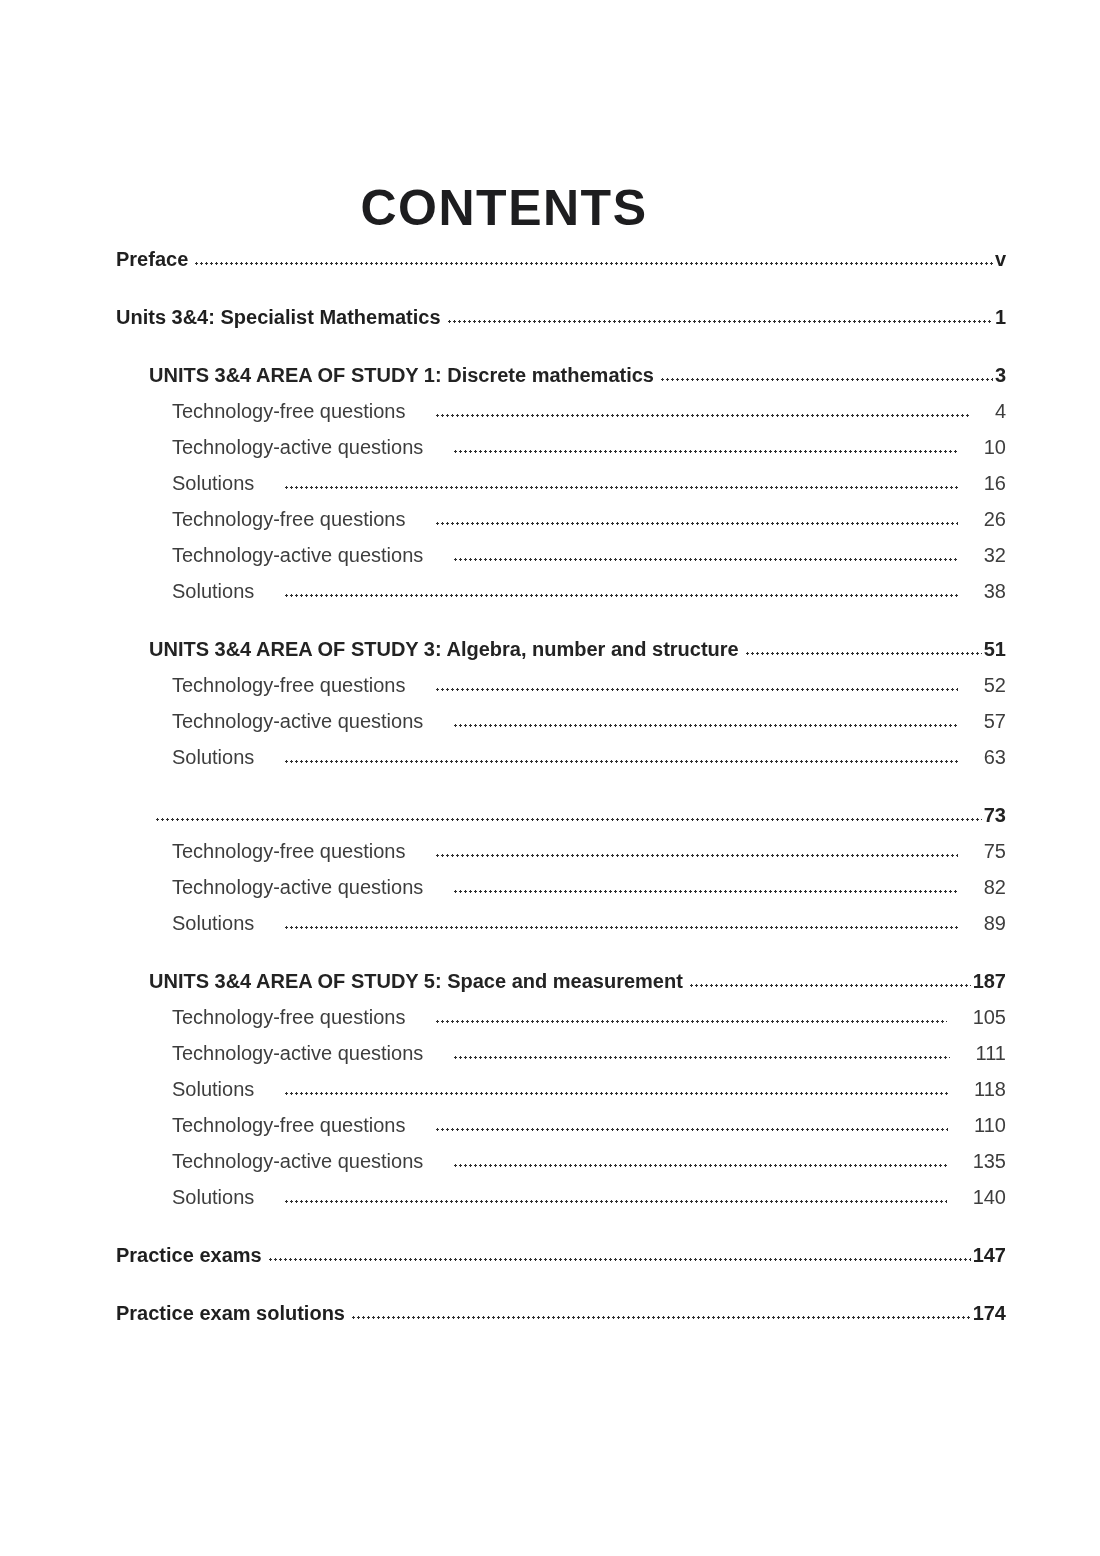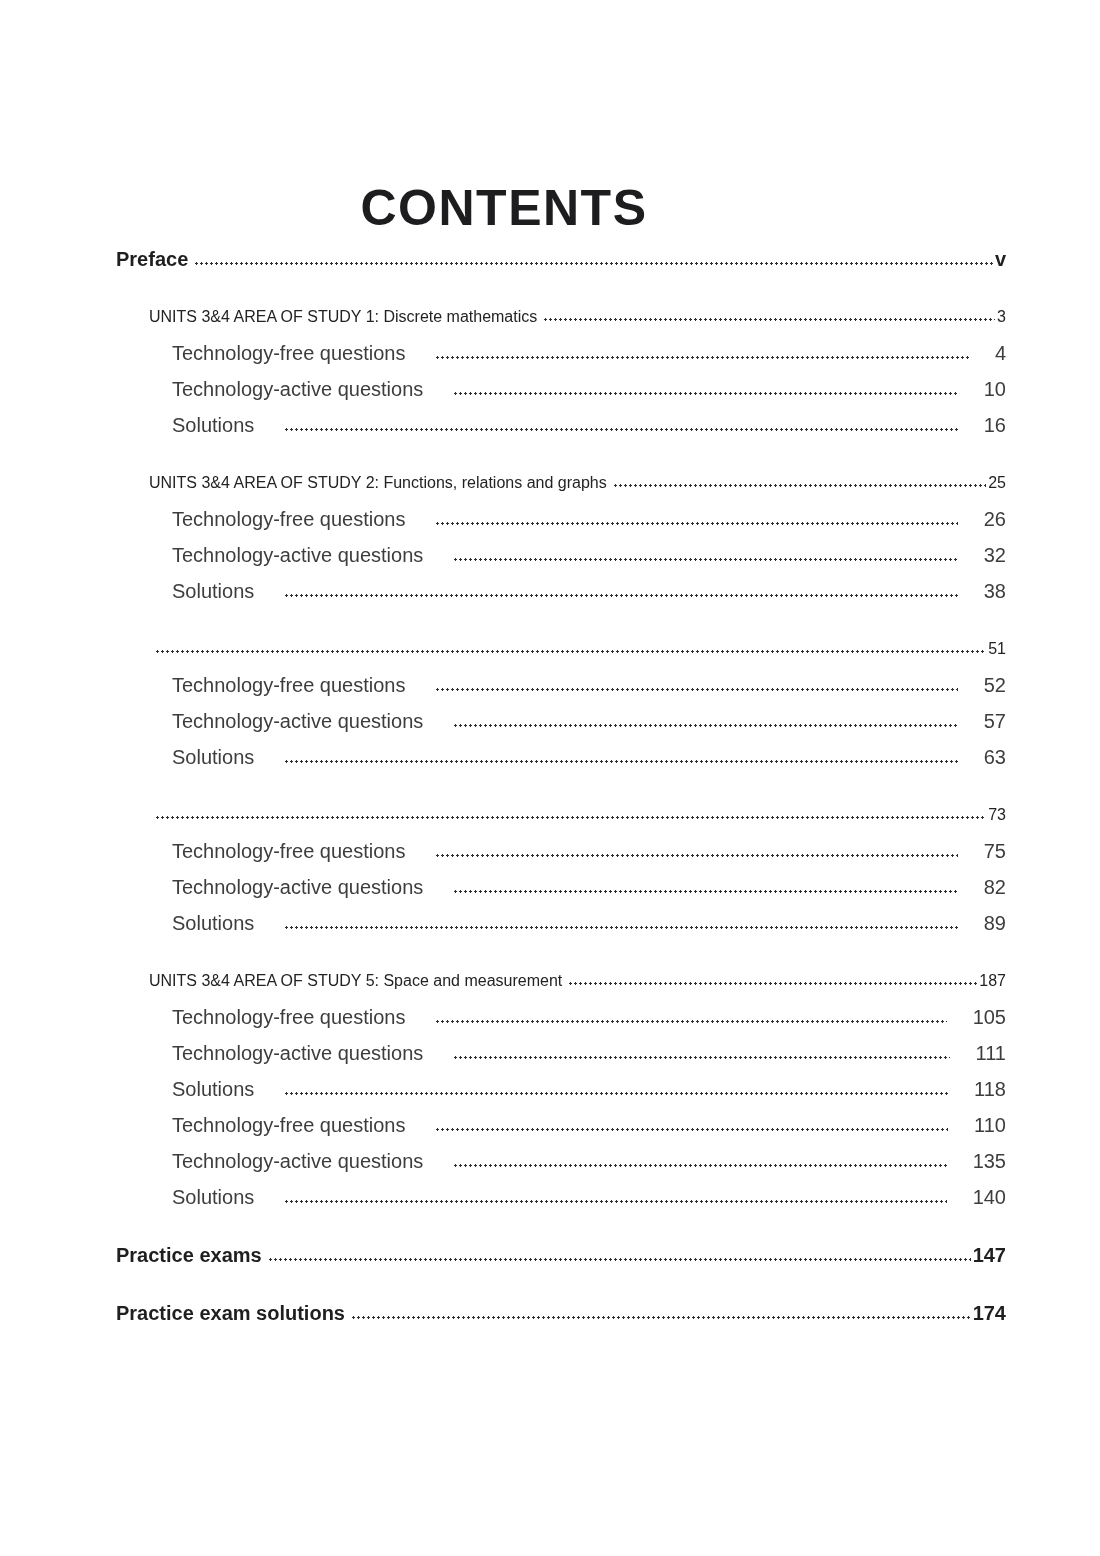--- a/index.html
+++ b/index.html
@@ -62,22 +62,22 @@
   .toc-row.top .toc-page {
     font-size: 20px;
     font-weight: 700;
     color: #1f1f1f;
   }
   .toc-row.section {
     padding-left: 33px;
   }
   .toc-row.section .toc-label,
   .toc-row.section .toc-page {
-    font-size: 16px;
-    font-weight: 400;
+    font-size: 20px;
+    font-weight: 700;
     color: #232323;
     text-align: right;
   }
   .toc-row.sub {
     padding-left: 56px;
     gap: 24px;
   }
   .toc-row.sub .toc-label,
   .toc-row.sub .toc-page {
     font-size: 20px;
@@ -100,61 +100,62 @@
 
 <div class="page">
   <h1 class="page-title">CONTENTS</h1>
 
   <div class="toc-list">
       <div class="toc-row top">
     <span class="toc-label">Preface</span>
     <span class="toc-leader"></span>
     <span class="toc-page">v</span>
   </div>
+      <div class="toc-row top">
+    <span class="toc-label">Units 3&amp;4: Specialist Mathematics</span>
+    <span class="toc-leader"></span>
+    <span class="toc-page">1</span>
+  </div>
       <div class="toc-row section">
     <span class="toc-label">UNITS 3&amp;4 AREA OF STUDY 1: Discrete mathematics</span>
     <span class="toc-leader"></span>
     <span class="toc-page">3</span>
   </div>
       <div class="toc-row sub">
     <span class="toc-label">Technology-free questions</span>
     <span class="toc-leader"></span>
     <span class="toc-page">4</span>
   </div>
       <div class="toc-row sub">
     <span class="toc-label">Technology-active questions</span>
     <span class="toc-leader"></span>
     <span class="toc-page">10</span>
   </div>
       <div class="toc-row sub">
     <span class="toc-label">Solutions</span>
     <span class="toc-leader"></span>
     <span class="toc-page">16</span>
   </div>
-      <div class="toc-row section">
-    <span class="toc-label">UNITS 3&amp;4 AREA OF STUDY 2: Functions, relations and graphs</span>
-    <span class="toc-leader"></span>
-    <span class="toc-page">25</span>
-  </div>
       <div class="toc-row sub">
     <span class="toc-label">Technology-free questions</span>
     <span class="toc-leader"></span>
     <span class="toc-page">26</span>
   </div>
       <div class="toc-row sub">
     <span class="toc-label">Technology-active questions</span>
     <span class="toc-leader"></span>
     <span class="toc-page">32</span>
   </div>
       <div class="toc-row sub">
     <span class="toc-label">Solutions</span>
     <span class="toc-leader"></span>
     <span class="toc-page">38</span>
   </div>
       <div class="toc-row section">
+    <span class="toc-label">UNITS 3&amp;4 AREA OF STUDY 3: Algebra, number and structure</span>
     <span class="toc-leader"></span>
     <span class="toc-page">51</span>
   </div>
       <div class="toc-row sub">
     <span class="toc-label">Technology-free questions</span>
     <span class="toc-leader"></span>
     <span class="toc-page">52</span>
   </div>
       <div class="toc-row sub">
     <span class="toc-label">Technology-active questions</span>

